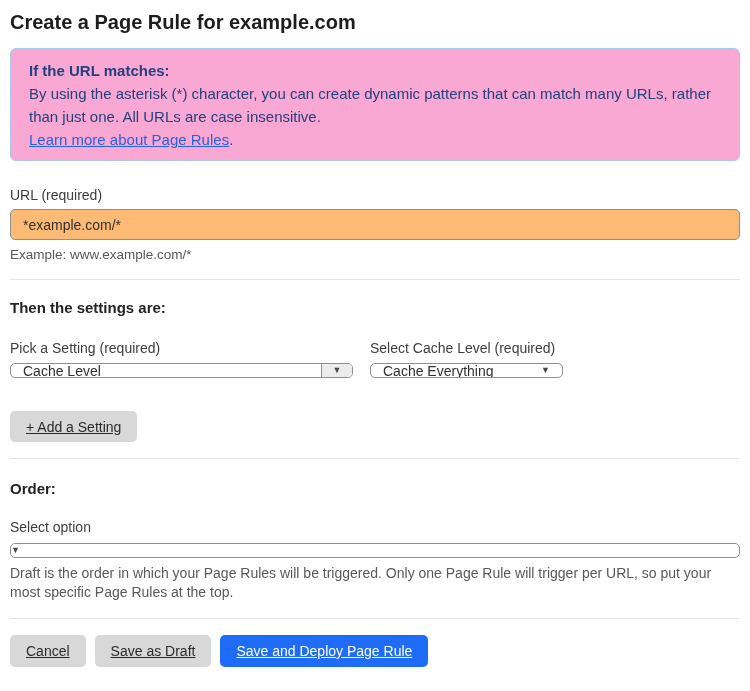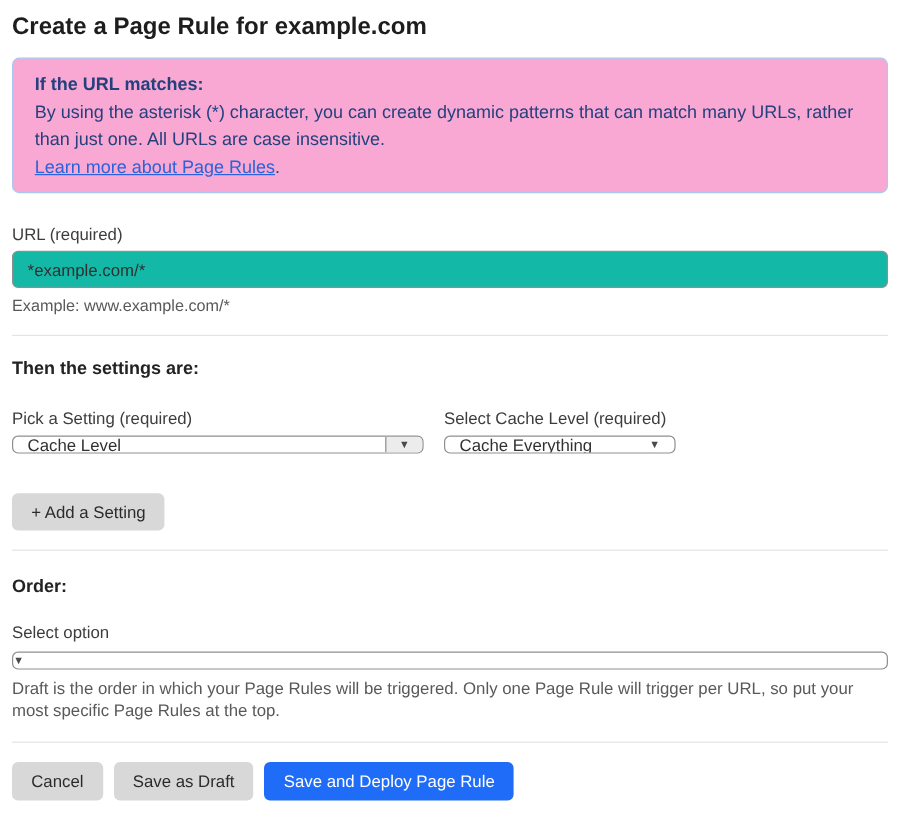--- a/index.html
+++ b/index.html
@@ -45,21 +45,21 @@
   .text-input {
     margin-top: 5px;
     width: 100%;
     height: 31px;
     border: 1px solid #8f8f8f;
     border-radius: 5px;
     padding: 0 12px;
     font-size: 14px;
     color: #303030;
     font-family: "Liberation Sans", "DejaVu Sans", sans-serif;
-    background: #14b8a6;
+    background: #fdba74;
     outline: none;
   }
 
   .helper-text {
     margin-top: 5px;
     font-size: 13.5px;
     color: #595959;
     line-height: 19px;
   }
 
@@ -125,20 +125,21 @@
   }
 
   .btn {
     height: 32px;
     border: none;
     border-radius: 5px;
     font-size: 14px;
     font-family: "Liberation Sans", "DejaVu Sans", sans-serif;
     cursor: pointer;
     padding: 0 16px;
+    text-decoration: underline;
   }
   .btn-gray {
     background: #d8d8d8;
     color: #2b2b2b;
   }
   .btn-blue {
     background: #1f6cf9;
     color: #ffffff;
   }
   .add-setting-btn { margin-top: 33px; height: 31px; }

